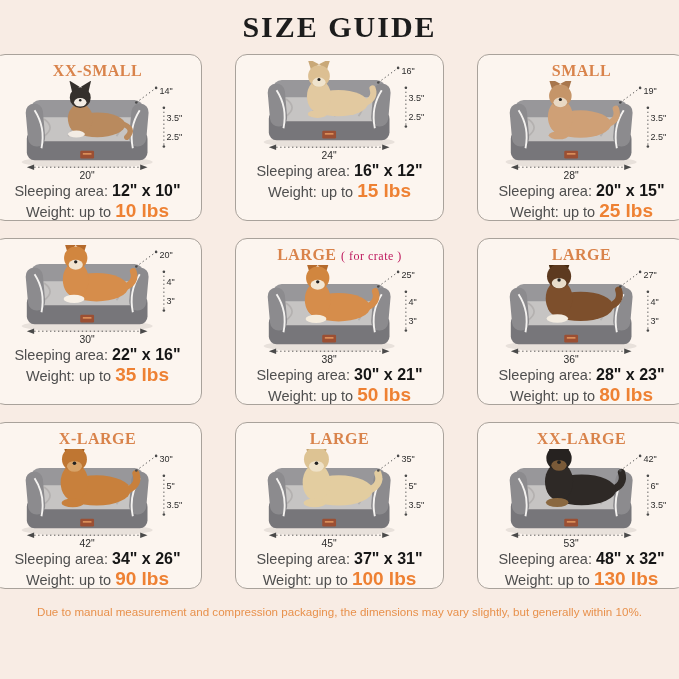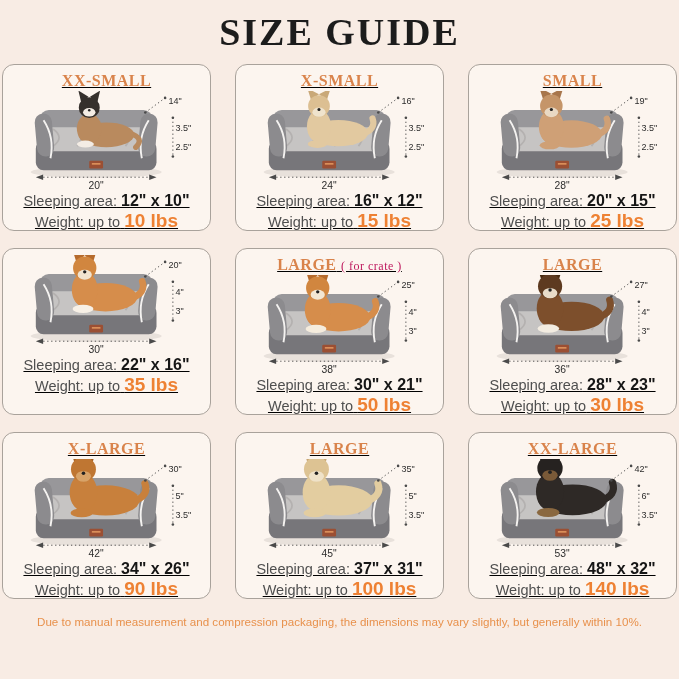--- a/index.html
+++ b/index.html
@@ -6,37 +6,36 @@
     margin: 0; padding: 0;
     width: 679px; height: 679px;
     background: #f8ece4;
     font-family: "Liberation Sans", sans-serif;
     overflow: hidden;
   }
   .header { text-align: center; padding-top: 10px; }
   .page-title {
     font-family: "Liberation Serif", serif;
     font-weight: bold;
-    font-size: 38px;
+    font-size: 30px;
     letter-spacing: 2px;
     color: #1c1c1c;
   }
   .subtitle {
     margin-top: 8px;
     font-size: 11.6px;
     font-weight: bold;
     color: #e8914c;
   }
   .grid {
     display: grid;
     grid-template-columns: repeat(3, 209px);
-    gap: 17px 24px;
+    gap: 17px 33px;
     justify-content: center;
     margin-top: 10px;
-    text-decoration: underline;
   }
   .card {
     box-sizing: border-box;
     height: 167px;
     background: #fcf5ef;
     border: 1px solid #a9a29b;
     border-radius: 12px;
     text-align: center;
     padding-top: 6px;
     overflow: hidden;
@@ -146,21 +145,20 @@
       <text class="dim" x="178" y="15">14"</text>
       <text class="dim" x="186" y="46">3.5"</text>
       <text class="dim" x="186" y="69">2.5"</text>
       <text class="dim dim-w" x="94" y="114" text-anchor="middle">20"</text>
     </svg>
     <div class="sleep-line"><span>Sleeping area:</span> <b>12" x 10"</b></div>
     <div class="weight-line"><span>Weight: up to</span> <b>10 lbs</b></div>
   </div>
 
   <div class="card">
-    <div class="card-title"><span>X-SMALL</span><span class="card-suffix"></span></div>
     <svg class="figure-svg" viewBox="0 0 212 116">
       <use href="#bed"></use>
       <use href="#pet-dog" x="48" y="-6" width="108" height="81" style="color:#e2c9a0;--head:#dcbf92;--ear:#c9a878;--muzzle:#efe3cd;"></use>
       <use href="#dim-lines"></use>
       <text class="dim" x="178" y="15">16"</text>
       <text class="dim" x="186" y="46">3.5"</text>
       <text class="dim" x="186" y="69">2.5"</text>
       <text class="dim dim-w" x="94" y="114" text-anchor="middle">24"</text>
     </svg>
     <div class="sleep-line"><span>Sleeping area:</span> <b>16" x 12"</b></div>
@@ -216,21 +214,21 @@
     <svg class="figure-svg" viewBox="0 0 212 116">
       <use href="#bed"></use>
       <use href="#pet-dog" x="42" y="-13" width="120" height="90" style="color:#7d4f2c;--head:#5d3a20;--ear:#46290f;--muzzle:#e8dcc9;--chest:#f3ece1;"></use>
       <use href="#dim-lines"></use>
       <text class="dim" x="178" y="15">27"</text>
       <text class="dim" x="186" y="46">4"</text>
       <text class="dim" x="186" y="69">3"</text>
       <text class="dim dim-w" x="94" y="114" text-anchor="middle">36"</text>
     </svg>
     <div class="sleep-line"><span>Sleeping area:</span> <b>28" x 23"</b></div>
-    <div class="weight-line"><span>Weight: up to</span> <b>30 lbs</b></div>
+    <div class="weight-line"><span>Weight: up to</span> <b>80 lbs</b></div>
   </div>
 
   <div class="card">
     <div class="card-title"><span>X-LARGE</span><span class="card-suffix"></span></div>
     <svg class="figure-svg" viewBox="0 0 212 116">
       <use href="#bed"></use>
       <use href="#pet-dog" x="40" y="-15" width="124" height="93" style="color:#c8803c;--head:#bf7632;--ear:#a05c1f;--muzzle:#d8a368;"></use>
       <use href="#dim-lines"></use>
       <text class="dim" x="178" y="15">30"</text>
       <text class="dim" x="186" y="46">5"</text>
@@ -261,18 +259,18 @@
     <svg class="figure-svg" viewBox="0 0 212 116">
       <use href="#bed"></use>
       <use href="#pet-dog" x="40" y="-17" width="126" height="95" style="color:#2e2926;--head:#262220;--ear:#181514;--muzzle:#7a5a38;--chest:#8a6840;"></use>
       <use href="#dim-lines"></use>
       <text class="dim" x="178" y="15">42"</text>
       <text class="dim" x="186" y="46">6"</text>
       <text class="dim" x="186" y="69">3.5"</text>
       <text class="dim dim-w" x="94" y="114" text-anchor="middle">53"</text>
     </svg>
     <div class="sleep-line"><span>Sleeping area:</span> <b>48" x 32"</b></div>
-    <div class="weight-line"><span>Weight: up to</span> <b>140 lbs</b></div>
+    <div class="weight-line"><span>Weight: up to</span> <b>130 lbs</b></div>
   </div>
 
 </div>
 
 <div class="footer">Due to manual measurement and compression packaging, the dimensions may vary slightly, but generally within 10%.</div>
 
 </body></html>

